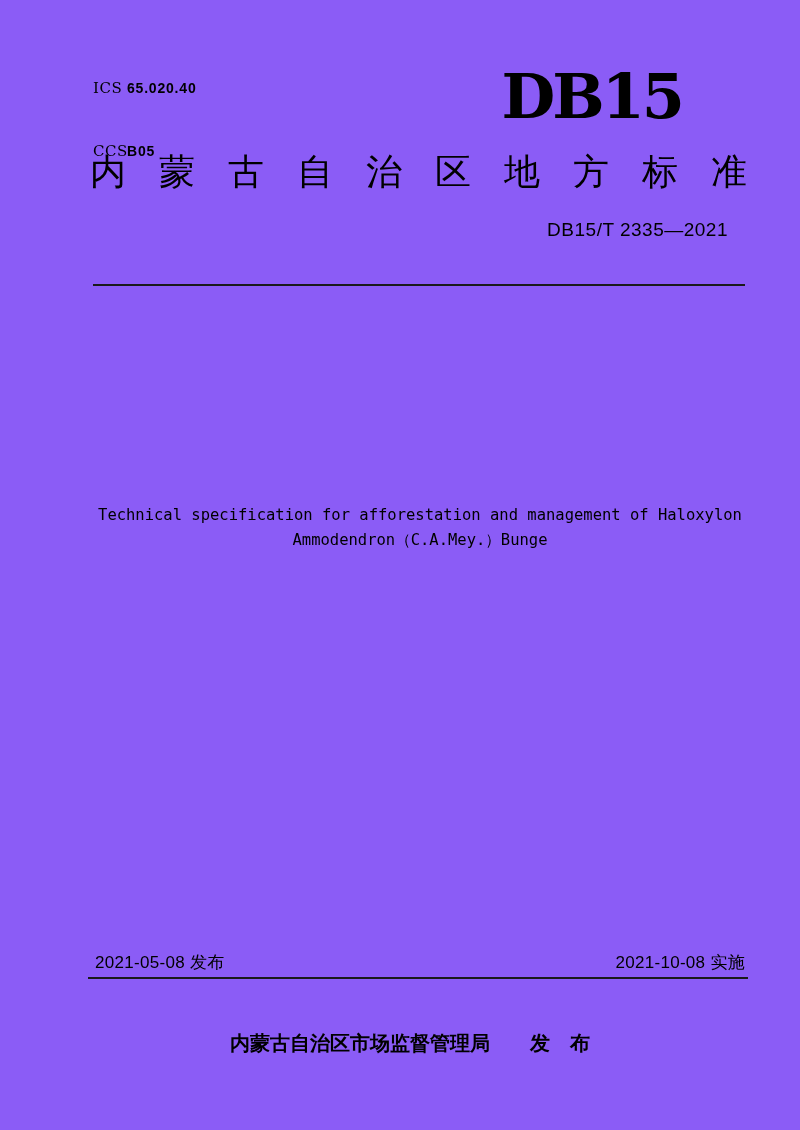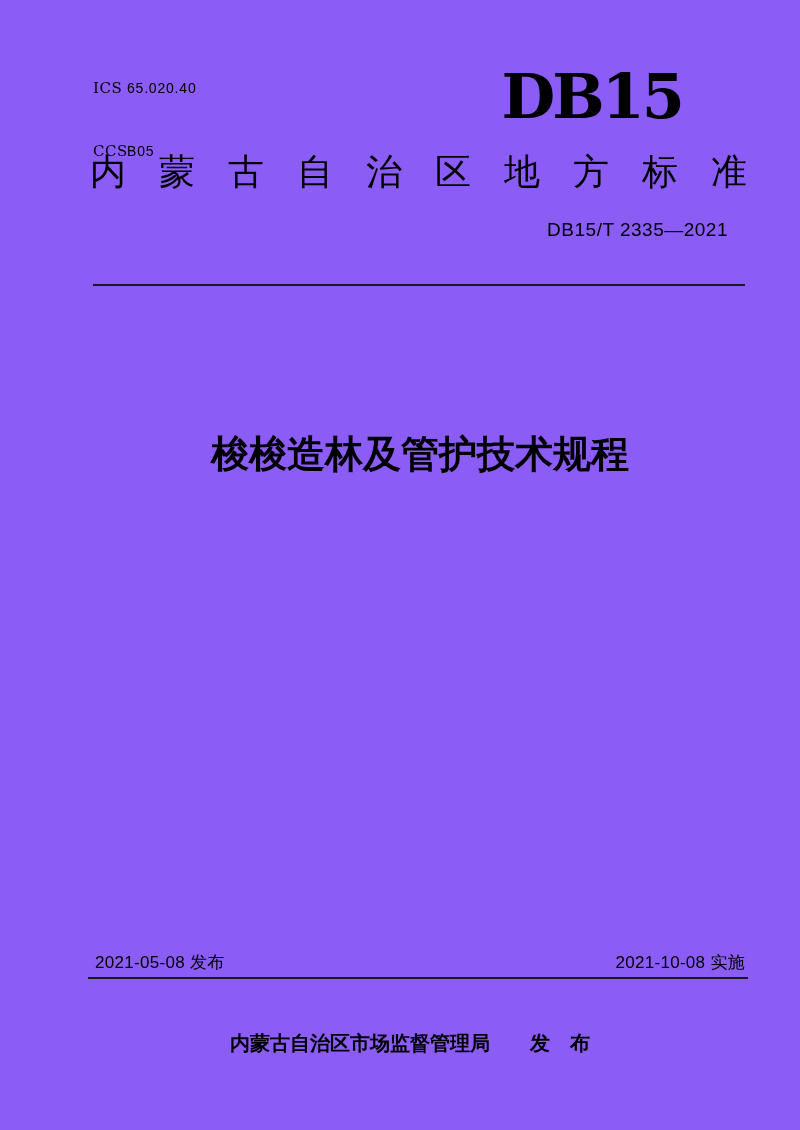--- a/index.html
+++ b/index.html
@@ -30,20 +30,21 @@
   .ics-label {
     font-family: "DejaVu Serif", "Liberation Serif", serif;
     font-size: 15px;
     width: 34px;
     letter-spacing: 0.5px;
   }
   .ics-value {
     font-family: "Liberation Sans", sans-serif;
     font-size: 14px;
     letter-spacing: 0.8px;
+    font-weight: bold;
   }
   
   .db-logo {
     position: absolute;
     top: 66px;
     right: 118px;
     font-family: "DejaVu Serif", "Liberation Serif", serif;
     font-weight: 900;
     font-size: 62px;
     line-height: 1;
@@ -155,22 +156,25 @@
   </div>
 
   <div class="db-logo">DB15</div>
 
   <div class="standard-type">内蒙古自治区地方标准</div>
 
   <div class="doc-number">DB15/T 2335—2021</div>
 
   <div class="rule-top"></div>
 
-  <div class="content-col title-cn">梭梭造林及管护技术规程</div>
 
+  <div class="content-col title-en">
+    <div>Technical specification for afforestation and management of Haloxylon</div>
+    <div>Ammodendron（C.A.Mey.）Bunge</div>
+  </div>
 
   <div class="issue-date">2021-05-08 发布</div>
   <div class="impl-date">2021-10-08 实施</div>
 
   <div class="rule-bottom"></div>
 
   <div class="publisher">内蒙古自治区市场监督管理局　　发　布</div>
 
 </div>
 

